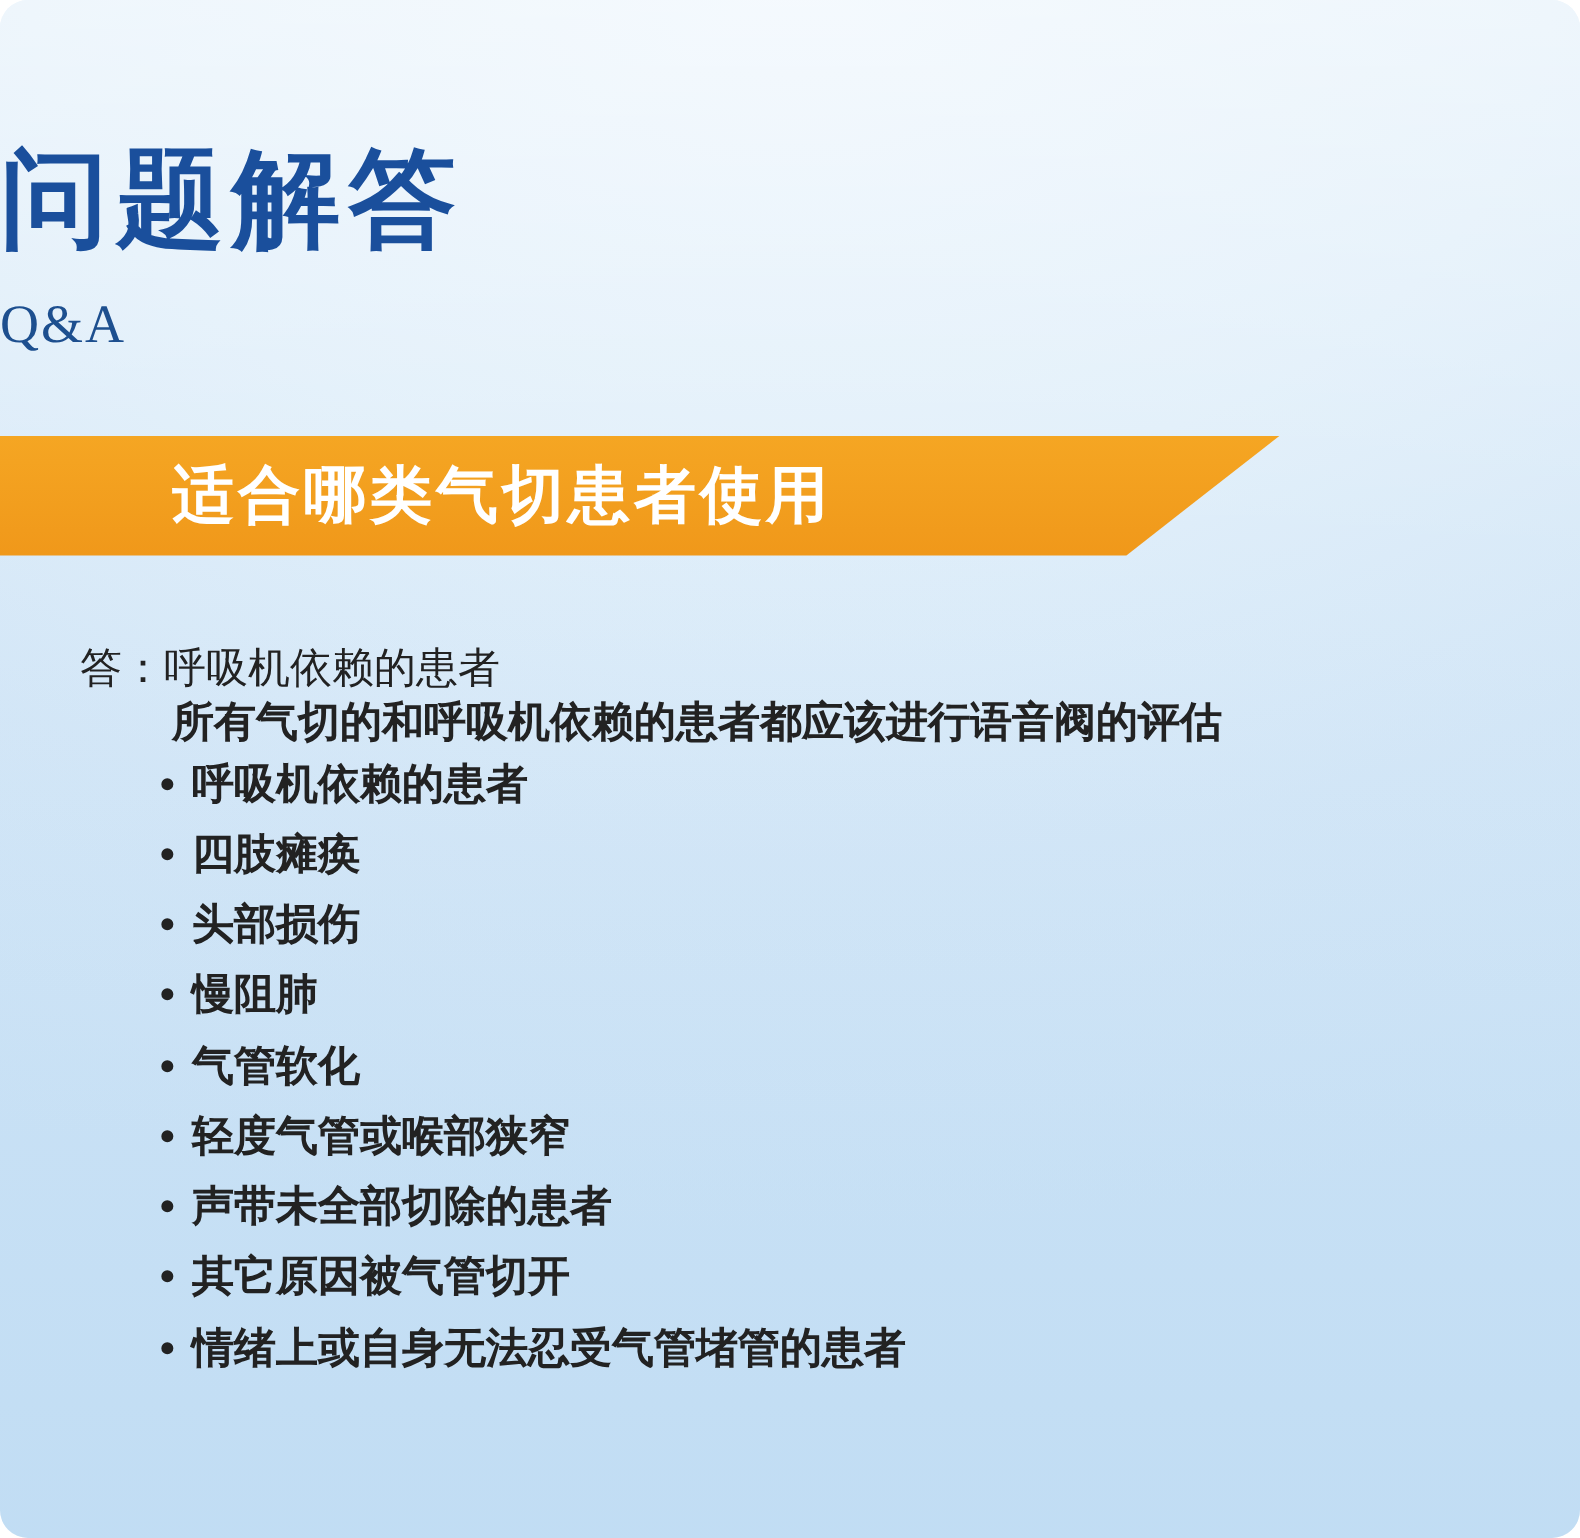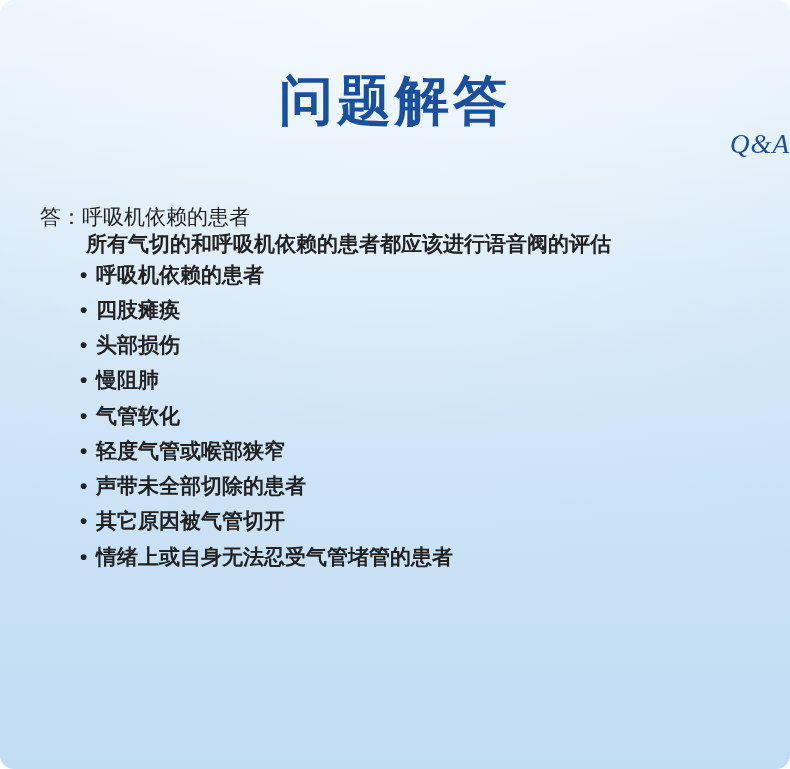--- a/index.html
+++ b/index.html
@@ -29,35 +29,34 @@
     position: absolute;
     inset: 0;
     background: linear-gradient(to bottom, rgba(255,255,255,0.55) 0%, rgba(255,255,255,0.15) 35%, rgba(190,220,244,0.20) 75%, rgba(178,213,241,0.35) 100%);
     pointer-events: none;
   }
   .content {
     position: relative;
     z-index: 2;
   }
   .title {
-    text-align: center;
     color: #1a4f9c;
     font-size: 54px;
     font-weight: bold;
     letter-spacing: 4px;
     padding-top: 72px;
     line-height: 1.05;
   }
   .subtitle {
-    text-align: right;
+    text-align: left;
     color: #1d4f8f;
     font-size: 27px;
     letter-spacing: 1px;
+    margin-top: 18px;
     font-family: "Liberation Serif", "DejaVu Serif", serif;
-    font-style: italic;
   }
   .banner-wrap {
     margin-top: 40px;
     position: relative;
     height: 60px;
   }
   .banner {
     position: absolute;
     left: 0;
     top: 0;
@@ -130,20 +129,25 @@
 </head>
 <body>
 
 <div class="page">
   <div class="content">
 
     <div class="title">问题解答</div>
 
     <div class="subtitle">Q&amp;A</div>
 
+    <div class="banner-wrap">
+      <div class="banner">
+        <span class="banner-text">适合哪类气切患者使用</span>
+      </div>
+    </div>
 
     <div class="answer">
       <div class="answer-lead">
         <span class="answer-label">答：</span>
         <span class="answer-lead-text">呼吸机依赖的患者</span>
       </div>
 
       <div class="answer-sub">所有气切的和呼吸机依赖的患者都应该进行语音阀的评估</div>
 
       <ul class="bullets">

